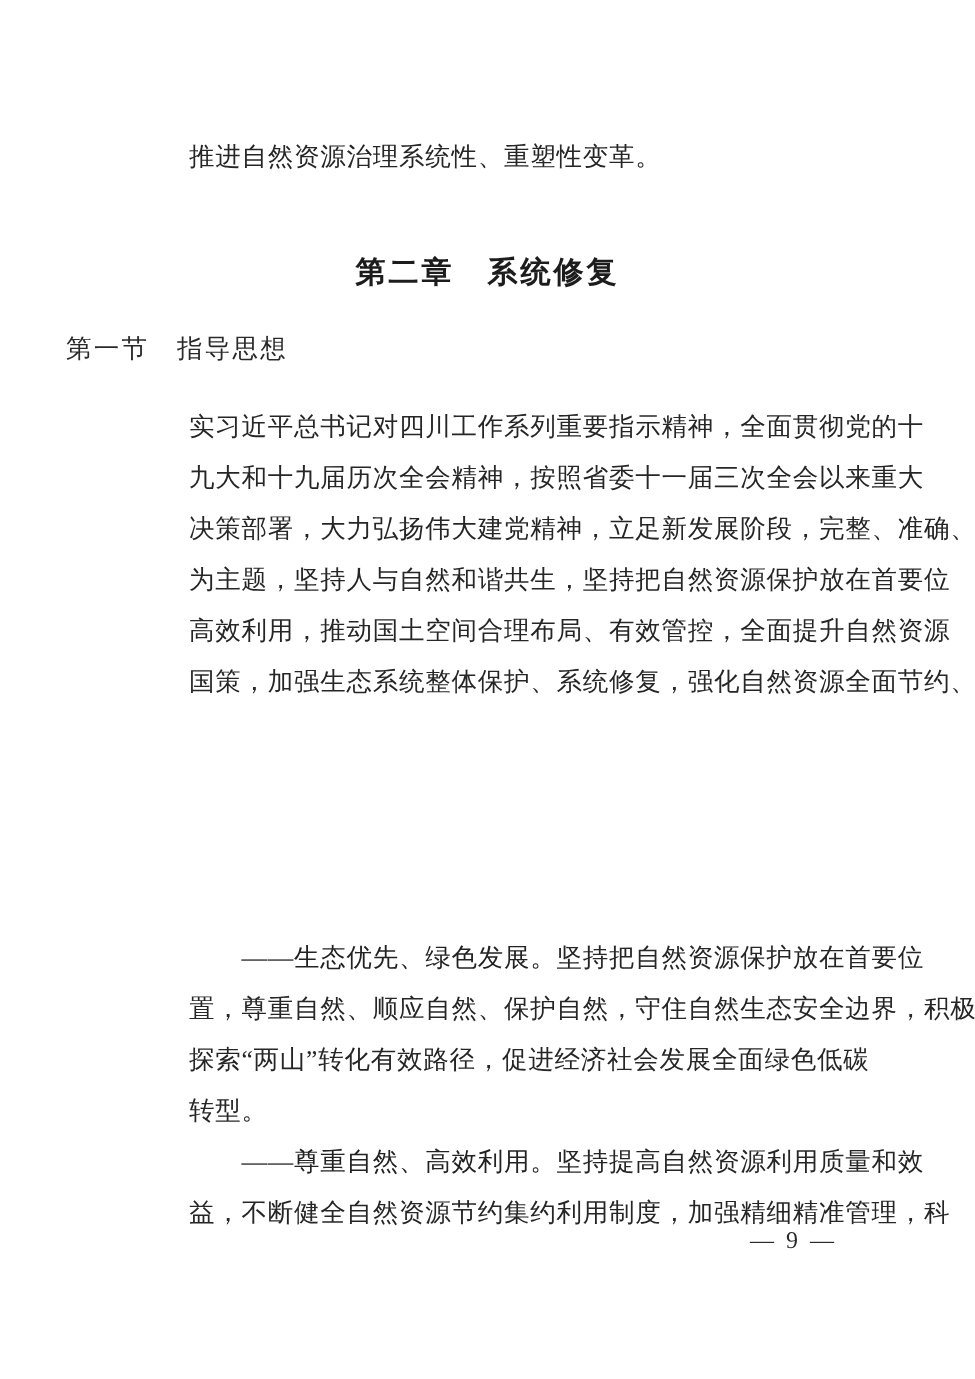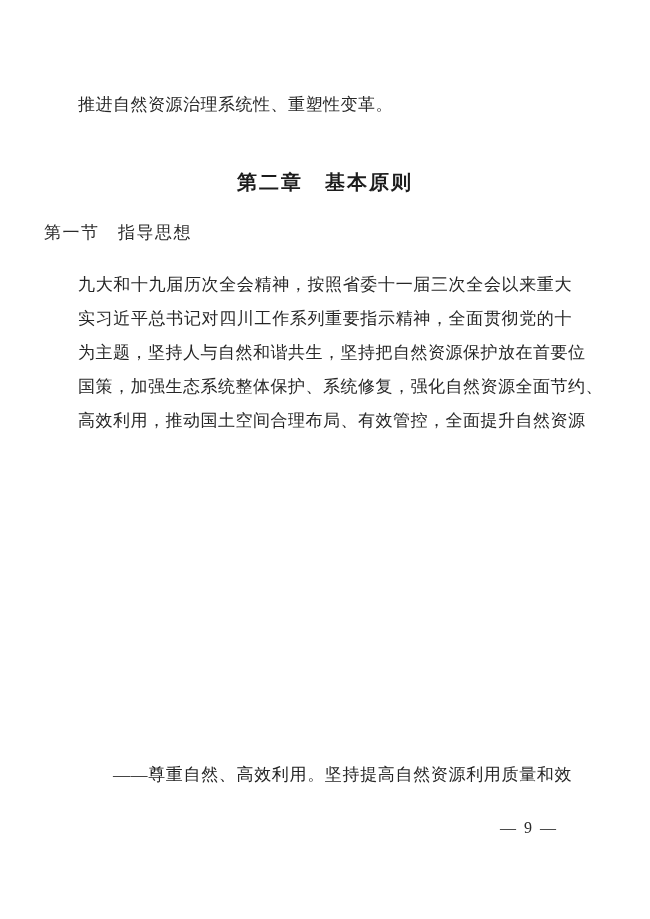--- a/index.html
+++ b/index.html
@@ -25,20 +25,21 @@
   .line {
     height: 34px;
     line-height: 34px;
     font-size: 17px;
     letter-spacing: 0.5px;
     text-align: justify;
     text-align-last: justify;
     text-justify: inter-character;
     white-space: nowrap;
     overflow: visible;
+    margin-left: 48px;
   }
   .line.left {
     text-align: left;
     text-align-last: left;
   }
   .line.indent {
     text-indent: 35px;
   }
   .chapter-title {
     position: absolute;
@@ -78,33 +79,41 @@
 </style>
 </head>
 <body>
 
 <div class="page">
 
   <div class="block" style="top:88px">
     <div class="line left">推进自然资源治理系统性、重塑性变革。</div>
   </div>
 
-  <div class="chapter-title" style="top:165px">第二章　基本原则</div>
+  <div class="chapter-title" style="top:165px">第二章　系统修复</div>
 
   <div class="section-title" style="top:218px">第一节　指导思想</div>
 
   <div class="block" style="top:268px">
+    <div class="line">实习近平总书记对四川工作系列重要指示精神，全面贯彻党的十</div>
     <div class="line">九大和十九届历次全会精神，按照省委十一届三次全会以来重大</div>
-    <div class="line">实习近平总书记对四川工作系列重要指示精神，全面贯彻党的十</div>
+    <div class="line">决策部署，大力弘扬伟大建党精神，立足新发展阶段，完整、准确、</div>
     <div class="line">为主题，坚持人与自然和谐共生，坚持把自然资源保护放在首要位</div>
+    <div class="line">高效利用，推动国土空间合理布局、有效管控，全面提升自然资源</div>
     <div class="line">国策，加强生态系统整体保护、系统修复，强化自然资源全面节约、</div>
-    <div class="line">高效利用，推动国土空间合理布局、有效管控，全面提升自然资源</div>
   </div>
 
 
+  <div class="block" style="top:622px">
+    <div class="line indent"><span class="principle-lead">——生态优先、绿色发展。</span><span>坚持把自然资源保护放在首要位</span></div>
+    <div class="line">置，尊重自然、顺应自然、保护自然，守住自然生态安全边界，积极</div>
+    <div class="line">探索“两山”转化有效路径，促进经济社会发展全面绿色低碳</div>
+    <div class="line left">转型。</div>
+  </div>
 
   <div class="block" style="top:758px">
     <div class="line indent"><span class="principle-lead">——尊重自然、高效利用。</span><span>坚持提高自然资源利用质量和效</span></div>
+    <div class="line">益，不断健全自然资源节约集约利用制度，加强精细精准管理，科</div>
   </div>
 
   <div class="page-number" style="top:813px">— 9 —</div>
 
 </div>
 
 </body></html>

